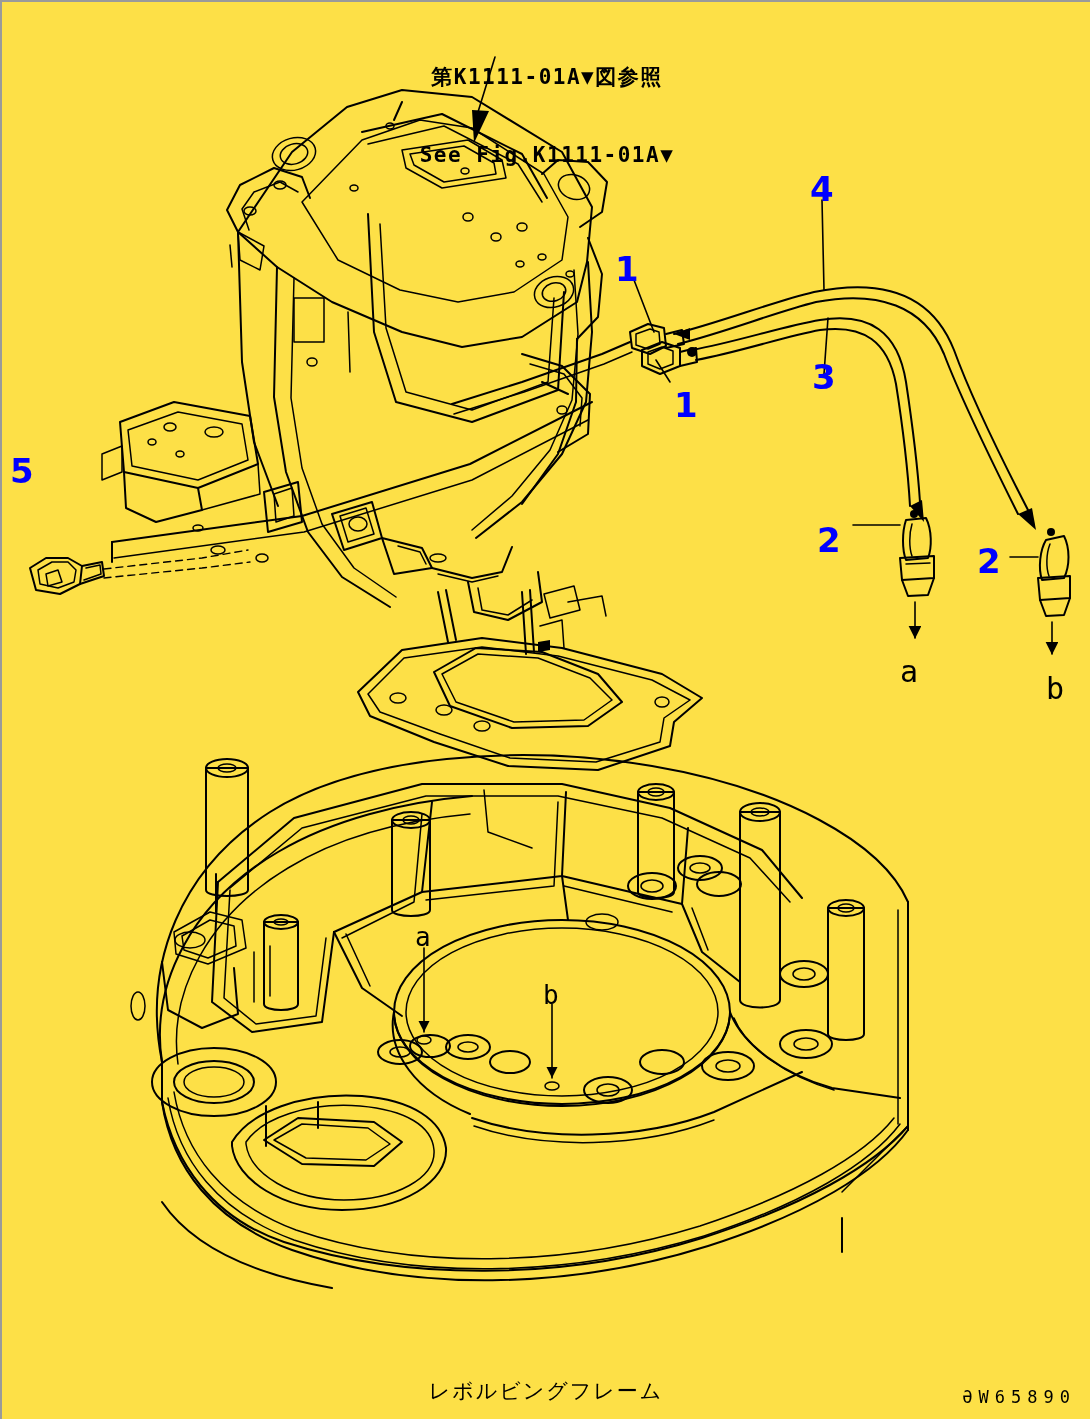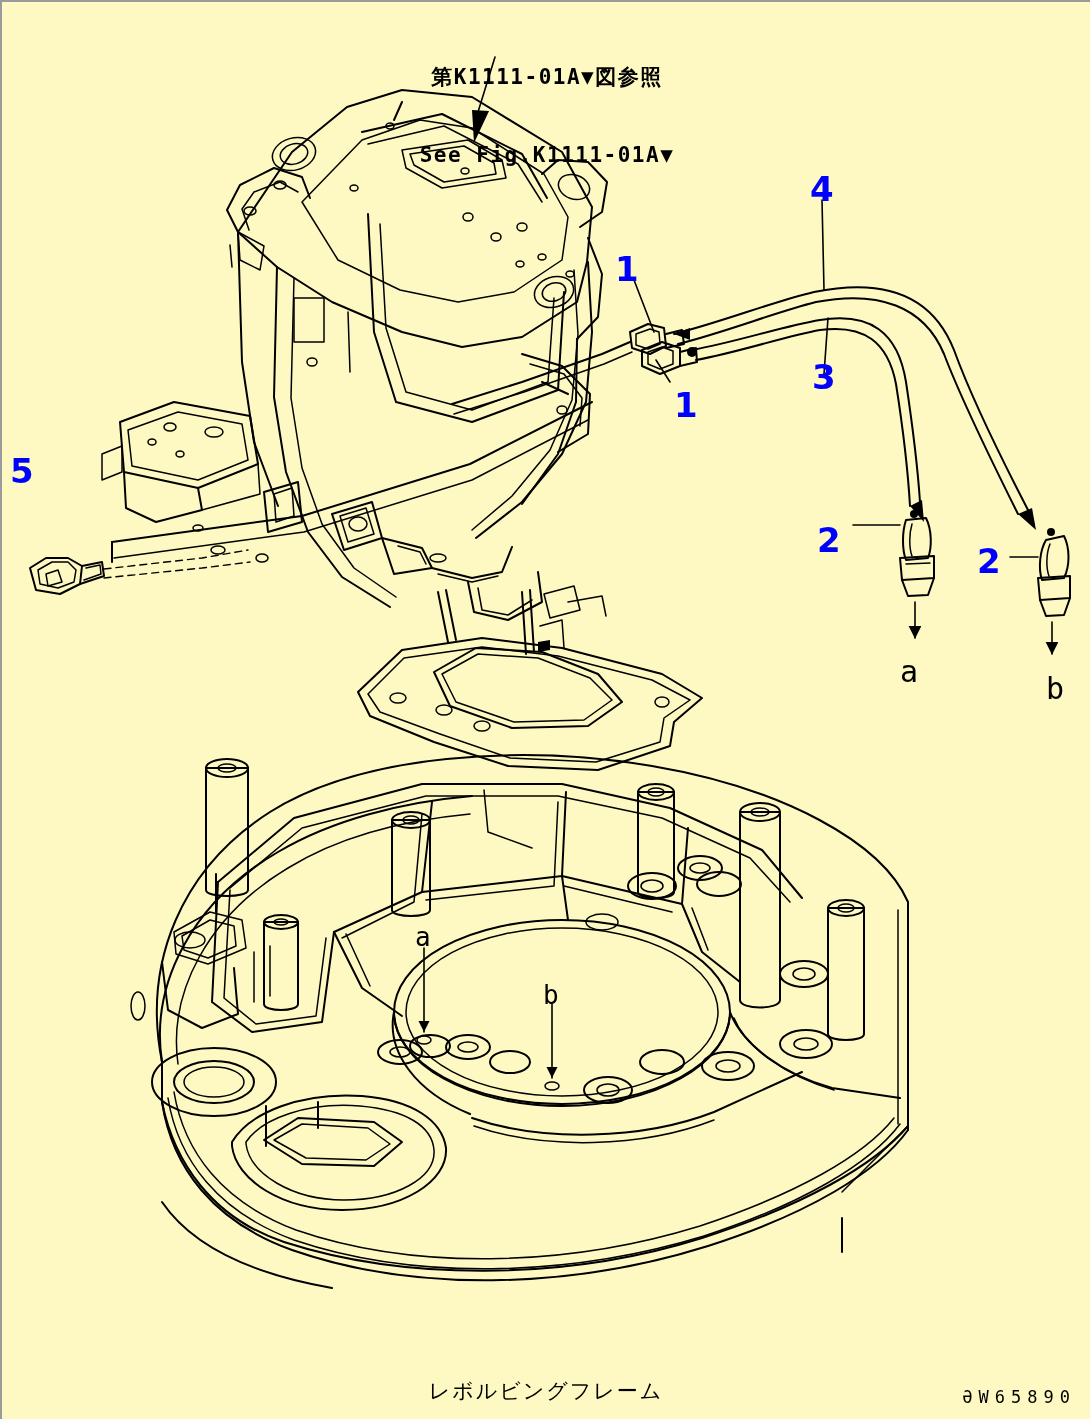--- a/index.html
+++ b/index.html
@@ -7,21 +7,21 @@
     padding: 0;
     background: #ffffff;
   }
   body {
     font-family: "DejaVu Sans Mono", monospace;
   }
   #page {
     position: relative;
     width: 1090px;
     height: 1419px;
-    background: #fef9c3;
+    background: #fde047;
     border-left: 2px solid #9a9a9a;
     border-top: 2px solid #9a9a9a;
     box-sizing: border-box;
     overflow: hidden;
   }
   #drawing {
     position: absolute;
     left: 0; top: 0;
     width: 1090px;
     height: 1419px;

